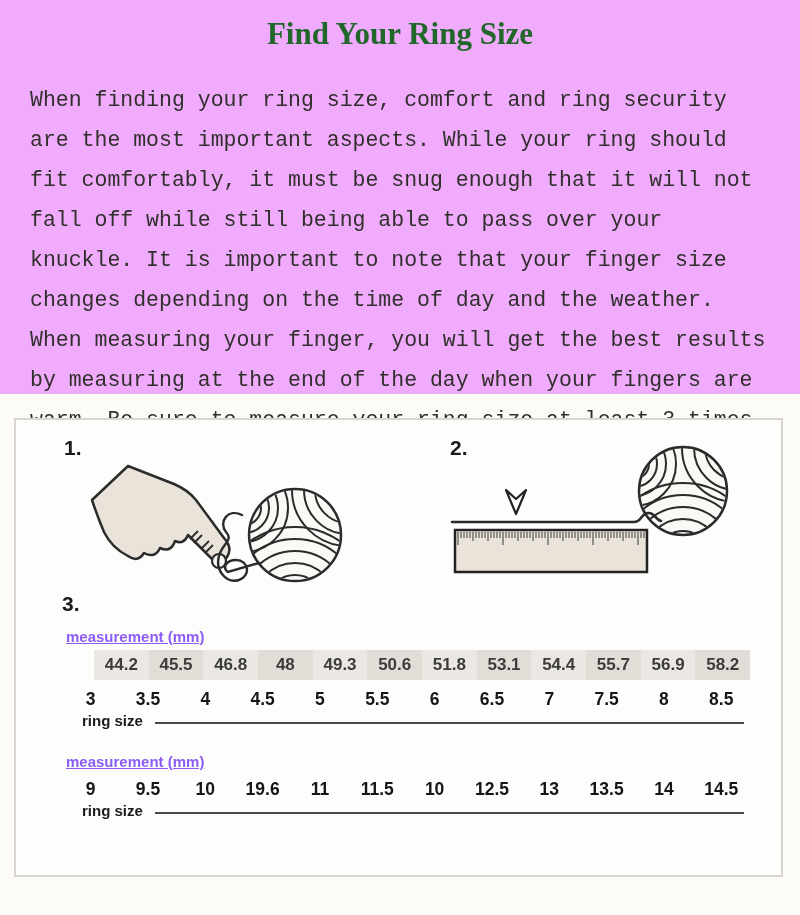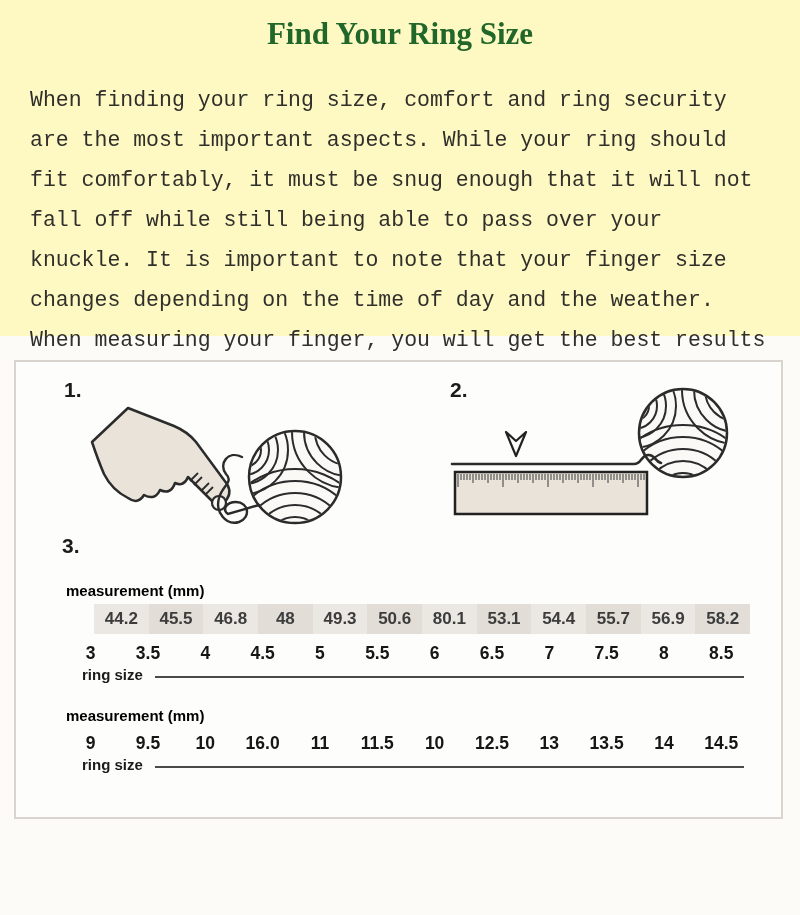--- a/index.html
+++ b/index.html
@@ -4,22 +4,22 @@
 <style>
   html,body { margin:0; padding:0; }
   body {
     width:800px; height:915px;
     background:#fcfbf8;
     font-family:"Liberation Sans", sans-serif;
     overflow:hidden;
   }
   
   .hero {
-    background:#fef9c3;
-    height:336px;
+    background:#f0abfc;
+    height:394px;
     box-sizing:border-box;
     padding-top:16px;
   }
   .title {
     font-family:"Liberation Serif", serif;
     color:#22672a;
     font-size:31px;
     font-weight:700;
     text-align:center;
     margin:0 0 28px 0;
@@ -48,22 +48,23 @@
   #step2-label { left:434px; top:16px; }
   #step3-label { left:46px; top:172px; }
   .illu { position:absolute; }
   #illu-step1 { left:60px;  top:40px; width:310px; height:150px; }
   #illu-step2 { left:428px; top:16px; width:315px; height:150px; }
   
   .size-table { position:absolute; left:46px; width:688px; }
   #table-0 { top:208px; }
   #table-1 { top:333px; }
   .meas-label {
-    font-size:15px; font-weight:700; color:#000000;
-    margin:12px 0 5px 4px;
+    font-size:15px; font-weight:700; color:#8b5cf6;
+    margin:0 0 5px 4px;
+    text-decoration:underline;
   }
   .meas-row { display:flex;padding-left:32px; }
   .meas-row .cell {
     flex:1; height:30px; line-height:30px;
     text-align:center; font-size:17px; font-weight:700;
     color:#3c3c3c; background:#ebe8e3;
   }
   .meas-row .cell:nth-child(even) { background:#e2ded7; }
   .size-row { display:flex; margin-top:7px; }
   .size-row .cell {
@@ -225,21 +226,21 @@
 
   <div class="size-table" id="table-0">
     <div class="meas-label">measurement (mm)</div>
     <div class="meas-row">
         <div class="cell">44.2</div>
         <div class="cell">45.5</div>
         <div class="cell">46.8</div>
         <div class="cell">48</div>
         <div class="cell">49.3</div>
         <div class="cell">50.6</div>
-        <div class="cell">80.1</div>
+        <div class="cell">51.8</div>
         <div class="cell">53.1</div>
         <div class="cell">54.4</div>
         <div class="cell">55.7</div>
         <div class="cell">56.9</div>
         <div class="cell">58.2</div>
       </div>
     <div class="size-row">
         <div class="cell">3</div>
         <div class="cell">3.5</div>
         <div class="cell">4</div>
@@ -258,21 +259,21 @@
       <span class="ringsize-line"></span>
     </div>
   </div>
 
   <div class="size-table" id="table-1">
     <div class="meas-label">measurement (mm)</div>
     <div class="size-row">
         <div class="cell">9</div>
         <div class="cell">9.5</div>
         <div class="cell">10</div>
-        <div class="cell">16.0</div>
+        <div class="cell">19.6</div>
         <div class="cell">11</div>
         <div class="cell">11.5</div>
         <div class="cell">10</div>
         <div class="cell">12.5</div>
         <div class="cell">13</div>
         <div class="cell">13.5</div>
         <div class="cell">14</div>
         <div class="cell">14.5</div>
       </div>
     <div class="ringsize-row">

